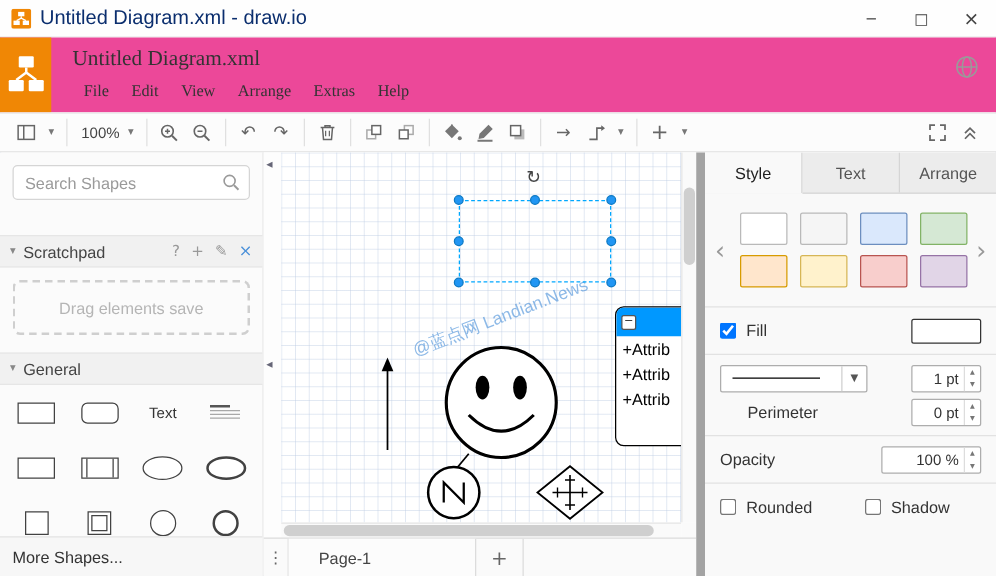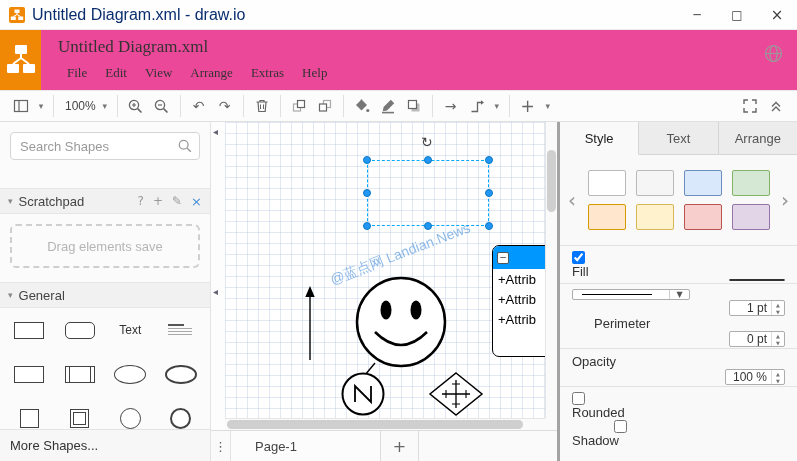--- a/index.html
+++ b/index.html
@@ -129,34 +129,34 @@
   .uml-header { height:23px; display:flex; align-items:center; padding:0 4px; }
   .uml-collapse { width:12px; height:12px; background:#fff; border:1px solid #555; border-radius:2px;
     display:flex; align-items:center; justify-content:center; font-size:9px; color:#333; line-height:1; }
   .uml-row { padding:3px 5px 2px 5px; color:#000; white-space:nowrap; font-size:13px; }
   .watermark { position:absolute; left:106px; top:150px; width:260px; color:#4a90d9;
     opacity:.62; font-size:14px; transform:rotate(-21deg); transform-origin:0 50%;
     white-space:nowrap; pointer-events:none; }
 
   
   .format { position:absolute; left:557px; top:122px; right:0; bottom:0;
-    background:#f9f9f9; border-left:3px solid #a3a3a3; overflow:hidden; }
+    background:#f9f9f9; border-left:7px solid #a3a3a3; overflow:hidden; }
   .tabs { display:flex; height:33px; background:#ececec; border-bottom:1px solid #d5d5d5; }
   .tab { flex:1; display:flex; align-items:center; justify-content:center;
     color:#555; border-right:1px solid #d5d5d5; }
   .tab.active { background:#f9f9f9; color:#222; margin-bottom:-1px; border-bottom:1px solid #f9f9f9; }
   .tab:last-child { border-right:none; }
   .swatch-zone { position:relative; padding:15px 28px; }
   .carousel-arrow { position:absolute; top:50%; transform:translateY(-50%);
     color:#999; font-size:20px; }
   .carousel-arrow.left { left:8px; } .carousel-arrow.right { right:8px; }
   .swatch-grid { display:grid; grid-template-columns:repeat(4,38px); gap:8px 10px; }
   .swatch { width:38px; height:26px; border:1px solid #b9b9b9; border-radius:2px; background:#fff; }
   .section { border-top:1px solid #e2e2e2; padding:5px 12px; }
-  .frow { display:flex; align-items:flex-start; height:27px;flex-direction:column; }
+  .frow { display:flex; align-items:center; height:27px; }
   .frow label { color:#333; }
   .frow input[type=checkbox] { width:13px; height:13px; margin-right:8px; }
   .color-btn { margin-left:auto; width:56px; height:20px; border:1px solid #333; border-radius:2px; }
   .line-dd { width:118px; height:22px; background:#fff; border:1px solid #adadad; border-radius:2px;
     display:flex; align-items:center; position:relative; }
   .line-preview { width:70px; height:1px; background:#000; margin-left:9px; }
   .dd-btn { position:absolute; right:0; top:0; bottom:0; width:20px; border-left:1px solid #cfcfcf;
     display:flex; align-items:center; justify-content:center; font-size:8px; color:#555; }
   .numbox { position:relative; margin-left:auto; width:56px; height:22px; }
   .numbox input { width:100%; height:100%; border:1px solid #adadad; border-radius:2px;
@@ -508,21 +508,21 @@
           <div class="spin glyph">▲</div>
           <div class="spin glyph">▼</div>
         </div>
       </div>
     </div>
   </div>
 
   <div class="section">
     <div class="frow">
       <label>Opacity</label>
-      <div class="numbox" style="width:60px">
+      <div class="numbox" style="width:80px">
         <input type="text" value="100 %" style="">
         <div class="spinner">
           <div class="spin glyph">▲</div>
           <div class="spin glyph">▼</div>
         </div>
       </div>
     </div>
   </div>
 
   <div class="section dual">

